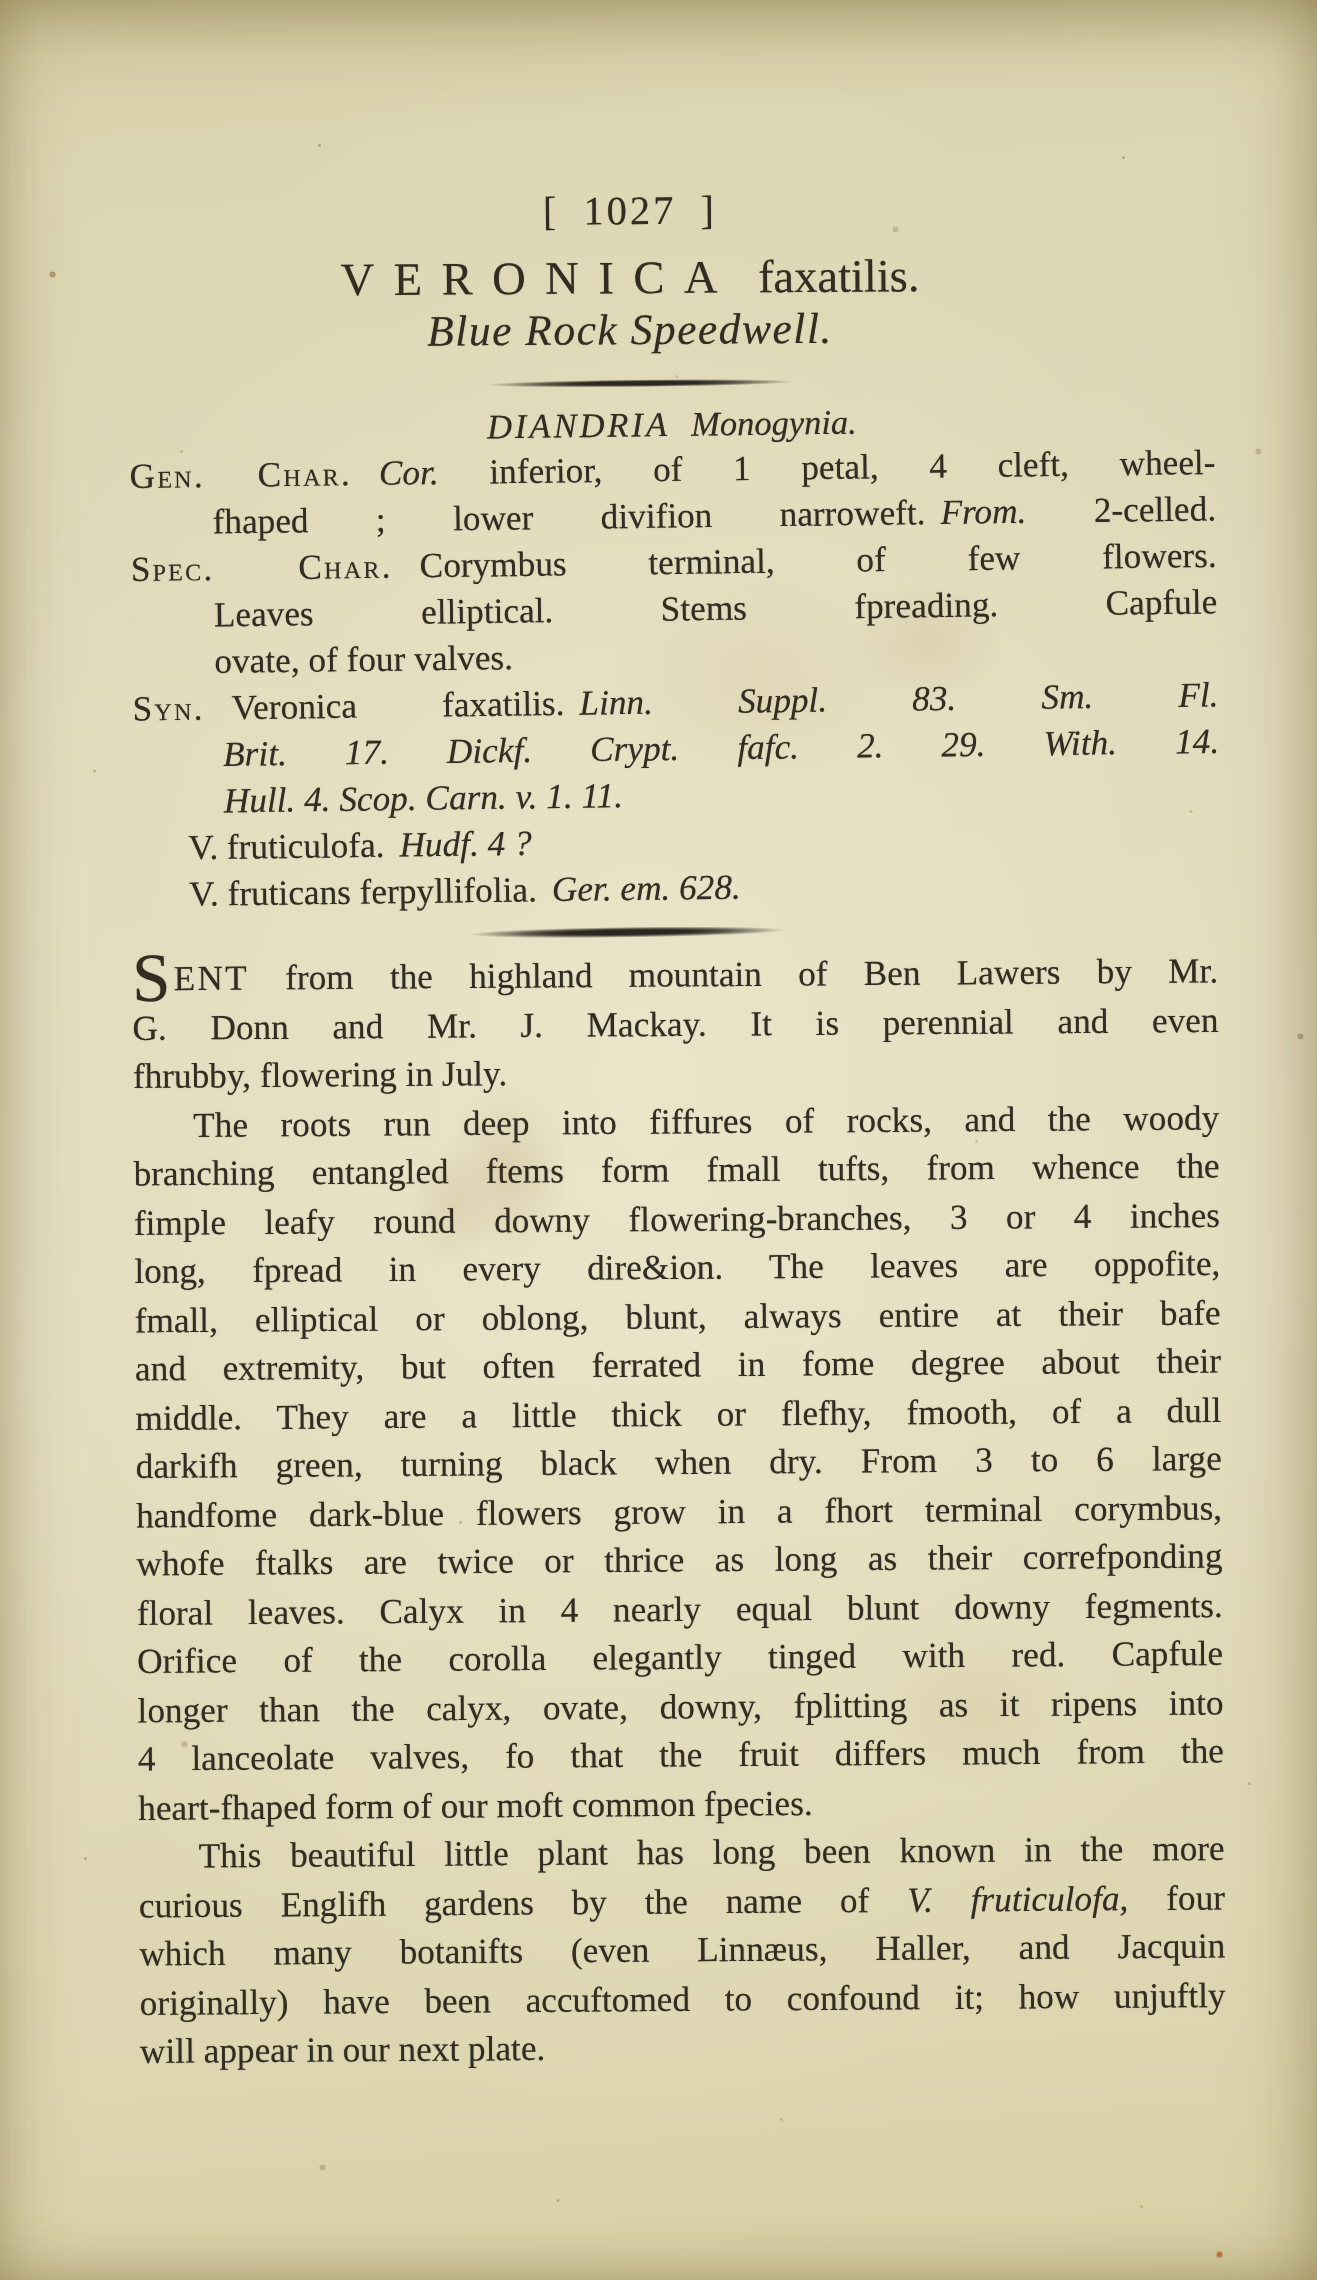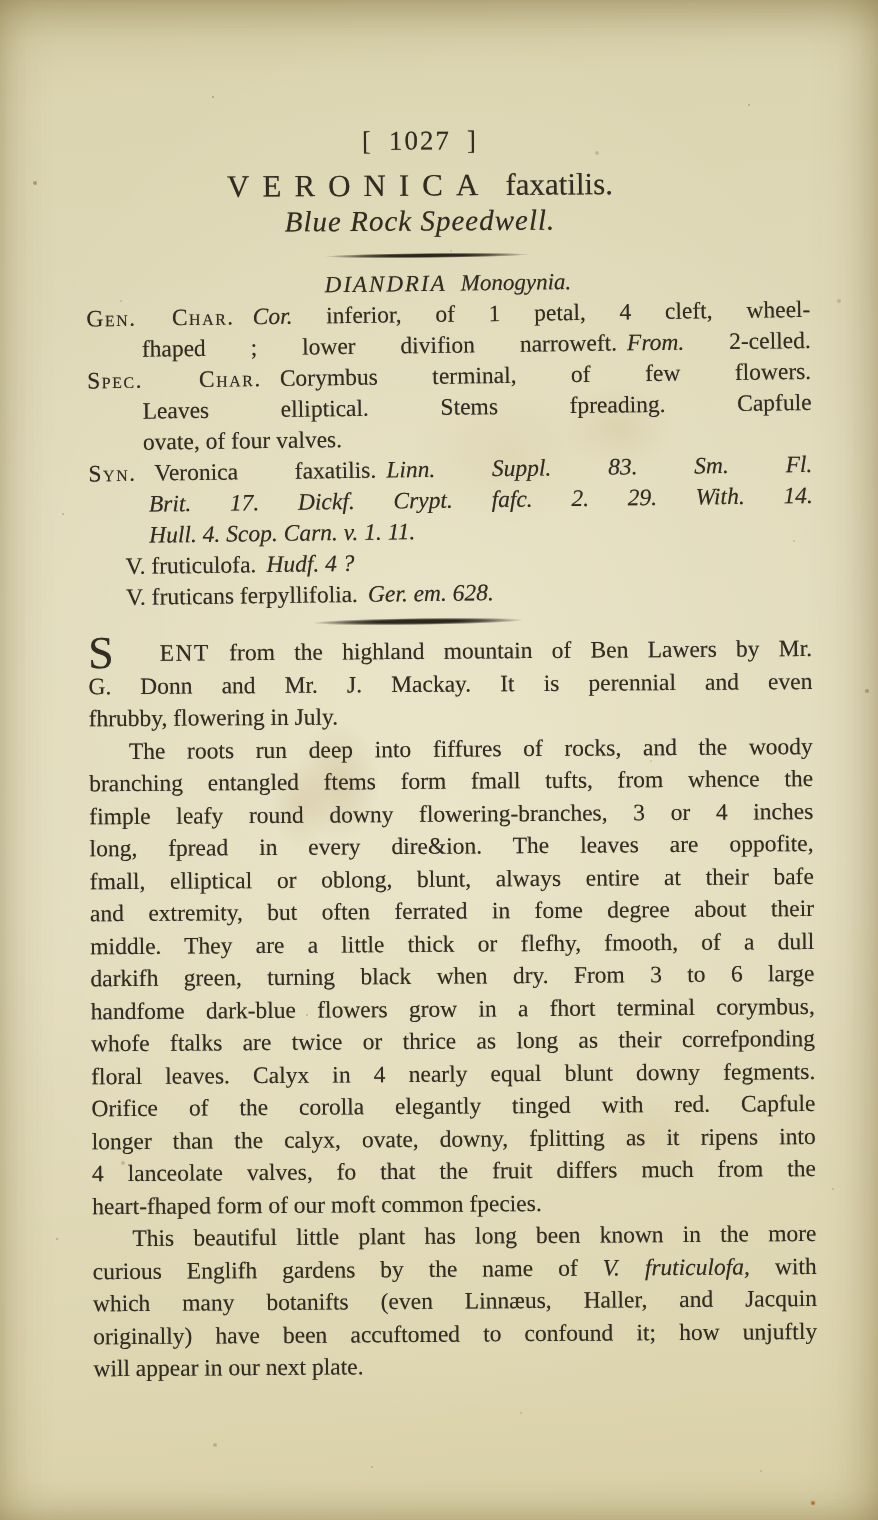--- a/index.html
+++ b/index.html
@@ -72,21 +72,21 @@
   .ind1{padding-left:55px;}
   .ind2{padding-left:60px;}
   .ind3{padding-left:36px;}
 
   
   .bodytxt{top:637px;left:88px;width:724px;font-size:23.5px;transform:rotate(-0.42deg);transform-origin:40px 0;}
   .bodytxt .ln{line-height:32.5px;height:32.5px;}
   .bodytxt .j{text-align:justify;text-align-last:justify;}
   .pind{text-indent:40px;}
   .drop{font-size:46px;line-height:26px;vertical-align:-7px;letter-spacing:2px;}
-  .sc{letter-spacing:1.5px;margin-left:44px;}
+  .sc{letter-spacing:1.5px;}
 </style>
 </head>
 <body>
 
 <div class="page">
   <div class="speckles"></div>
 
   <div class="abs head ctr ink pagenum"><span class="brk">[</span><span>1027</span><span class="brk">]</span></div>
 
   <div class="abs head ctr ink title">
@@ -156,19 +156,19 @@
     <div class="ln j">handfome dark-blue flowers grow in a fhort terminal corymbus,</div>
     <div class="ln j">whofe ftalks are twice or thrice as long as their correfponding</div>
     <div class="ln j">floral leaves. Calyx in 4 nearly equal blunt downy fegments.</div>
     <div class="ln j">Orifice of the corolla elegantly tinged with red. Capfule</div>
     <div class="ln j">longer than the calyx, ovate, downy, fplitting as it ripens into</div>
     <div class="ln j">4 lanceolate valves, fo that the fruit differs much from the</div>
     <div class="ln">heart-fhaped form of our moft common fpecies.</div>
 
     <div class="ln j pind">This beautiful little plant has long been known in the more</div>
     <div class="ln j">
-      <span>curious Englifh gardens by the name of</span> <span class="it">V. fruticulofa,</span> <span>with</span>
+      <span>curious Englifh gardens by the name of</span> <span class="it">V. fruticulofa,</span> <span>four</span>
     </div>
     <div class="ln j">which many botanifts (even Linnæus, Haller, and Jacquin</div>
     <div class="ln j">originally) have been accuftomed to confound it; how unjuftly</div>
     <div class="ln">will appear in our next plate.</div>
   </section>
 </div>
 
 </body></html>

